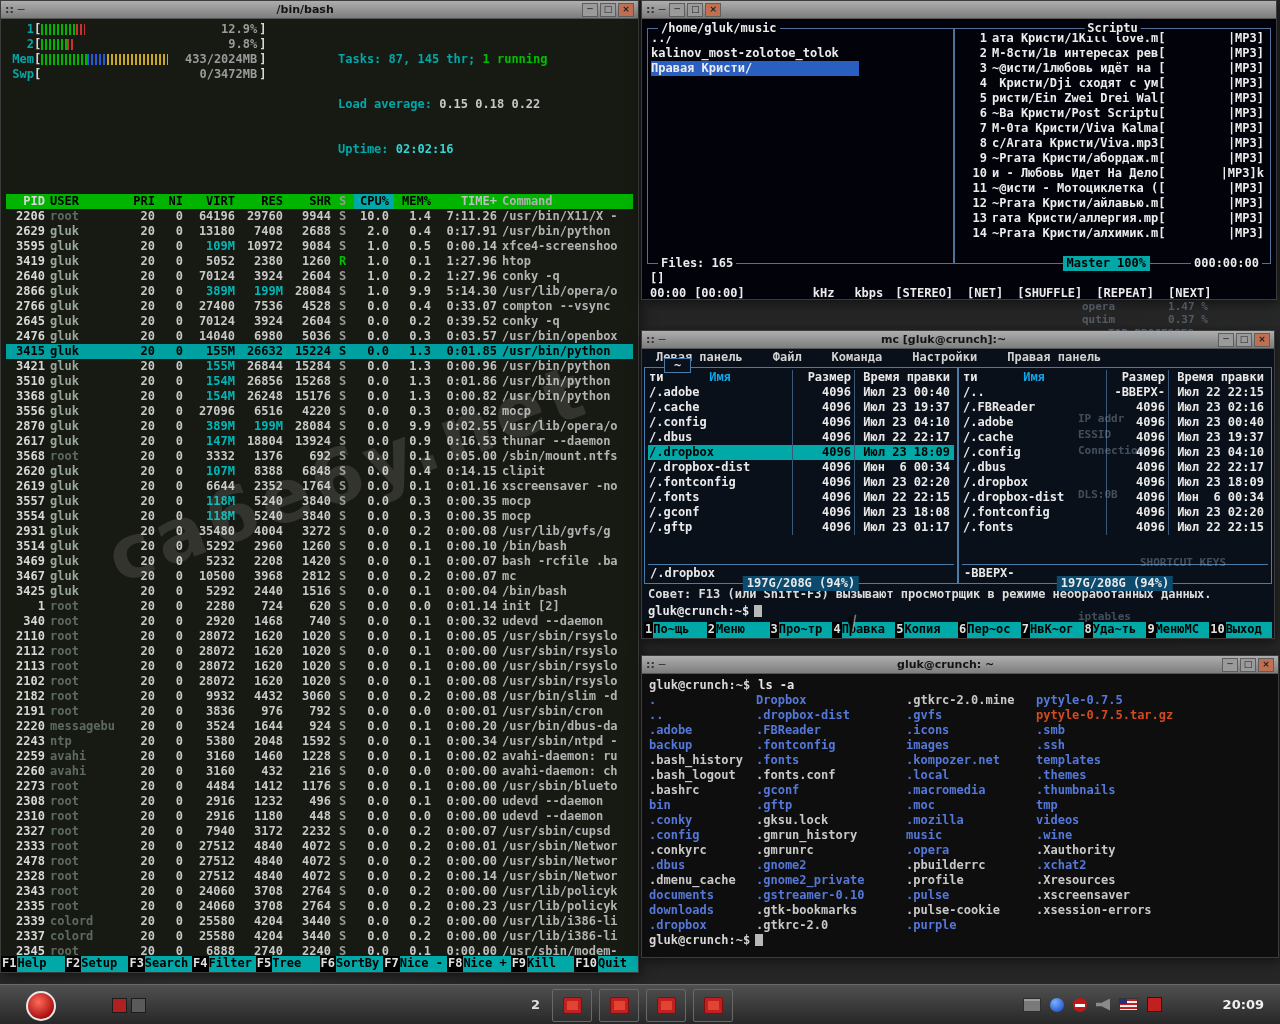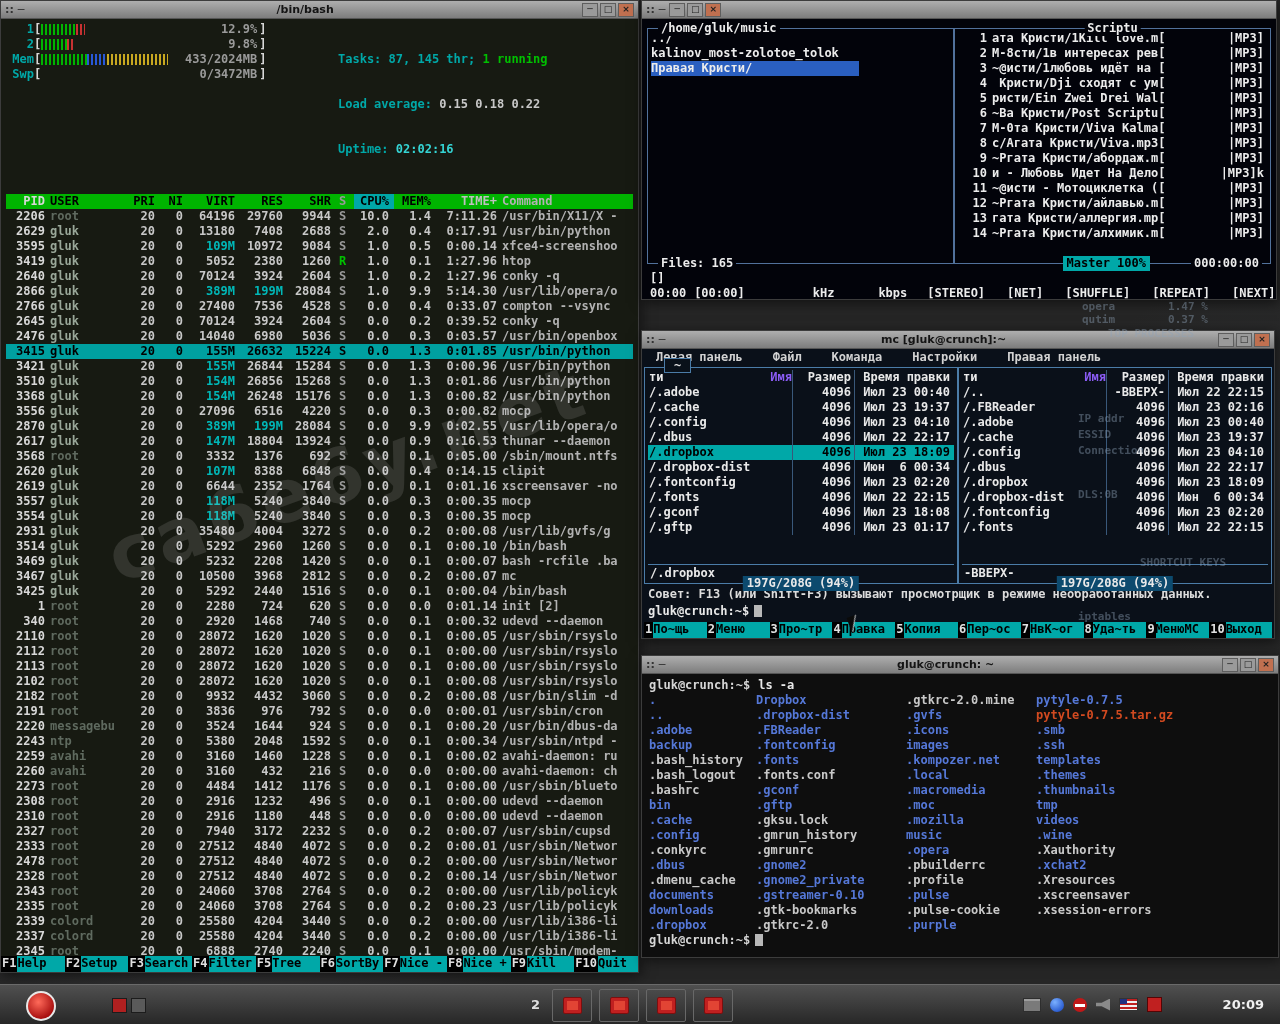--- a/index.html
+++ b/index.html
@@ -67,31 +67,31 @@
   .master-label{position:absolute;bottom:-8px;right:120px;background:#00a8a8;color:#000;padding:0 4px;z-index:2}
   .totaltime-label{position:absolute;bottom:-8px;right:8px;background:#02030a;padding:0 3px;color:#ececec;z-index:2}
   .pl-row{display:flex;height:15px;padding:0 3px;overflow:hidden}
   .pl-n{width:26px;text-align:right;margin-right:5px;color:#ececec}
   .pl-t{flex:1;overflow:hidden;white-space:pre;color:#ececec}
   .pl-tag{color:#ececec;white-space:pre}
   .moc-queue{margin:7px 0 0 5px;color:#ececec;height:15px}
   .moc-status{display:flex;margin-left:5px;color:#ececec;white-space:pre;align-items:flex-end}
   .ms-len{margin-left:8px}
   .ms-khz{margin-left:68px}
-  .ms-kbps{margin-left:44px}
-  .ms-toggles{margin-left:20px;display:flex;gap:22px}
+  .ms-kbps{margin-left:20px}
+  .ms-toggles{margin-left:12px;display:flex;gap:14px}
   
   .mc-body{background:rgba(10,17,26,.97);display:flex;flex-direction:column;padding:0 2px}
   .mc-menu{height:16px;display:flex;gap:30px;padding-left:12px;color:#d2d2d2;align-items:center;margin:1px 0}
   .mc-panels{position:relative;display:flex;height:219px}
   .mc-tab{position:absolute;top:-9px;left:20px;z-index:3;background:#0a111a;border:1px solid #4b7ca8;padding:0 9px;height:13px;line-height:12px;color:#e0e0e0}
   .mc-panel{flex:1;border:1px solid #4b7ca8;position:relative;padding:2px 3px 0}
   .mc-hrow,.mc-row{display:grid;grid-template-columns:1fr 62px 100px;height:15px;white-space:pre;overflow:hidden}
   .mc-hrow{position:relative}
-  .mc-h{color:#8b5cf6;text-align:right;overflow:hidden}
+  .mc-h{color:#0ea5e9;text-align:center;overflow:hidden}
   .mc-sort{position:absolute;left:1px;top:0;color:#ececec}
   .mc-name{overflow:hidden;color:#e9e9e9;padding-left:1px}
   .mc-size{text-align:right;color:#e9e9e9;border-left:1px solid #39587a;padding-right:3px;overflow:hidden}
   .mc-date{text-align:right;color:#e9e9e9;border-left:1px solid #39587a;padding-right:4px;overflow:hidden}
   .mc-row.sel{background:#00a8a8}
   .mc-row.sel span{color:#000 !important}
   .mc-status-line{position:absolute;left:3px;right:3px;bottom:0;border-top:1px solid #4b7ca8;height:17px;color:#e9e9e9;padding:1px 2px 0;white-space:pre}
   .mc-total{position:absolute;bottom:-8px;left:50%;transform:translateX(-50%);background:#0c4a6e;padding:0 4px;color:#e9e9e9;z-index:2;white-space:pre}
   .mc-hint{height:15px;color:#dcdcdc;padding:3px 4px 0;white-space:pre;overflow:hidden}
   .mc-prompt{height:16px;color:#e8e8e8;padding:2px 0 0 4px}
@@ -510,21 +510,21 @@
     <div id="ls-grid">
         <div class="ls-col lc0">
           <div class="ls-item d">.</div>
           <div class="ls-item d">..</div>
           <div class="ls-item d">.adobe</div>
           <div class="ls-item d">backup</div>
           <div class="ls-item f">.bash_history</div>
           <div class="ls-item f">.bash_logout</div>
           <div class="ls-item f">.bashrc</div>
           <div class="ls-item d">bin</div>
-          <div class="ls-item d">.cache</div>
+          <div class="ls-item d">.conky</div>
           <div class="ls-item d">.config</div>
           <div class="ls-item f">.conkyrc</div>
           <div class="ls-item d">.dbus</div>
           <div class="ls-item f">.dmenu_cache</div>
           <div class="ls-item d">documents</div>
           <div class="ls-item d">downloads</div>
           <div class="ls-item d">.dropbox</div>
         </div>
         <div class="ls-col lc1">
           <div class="ls-item d">Dropbox</div>

